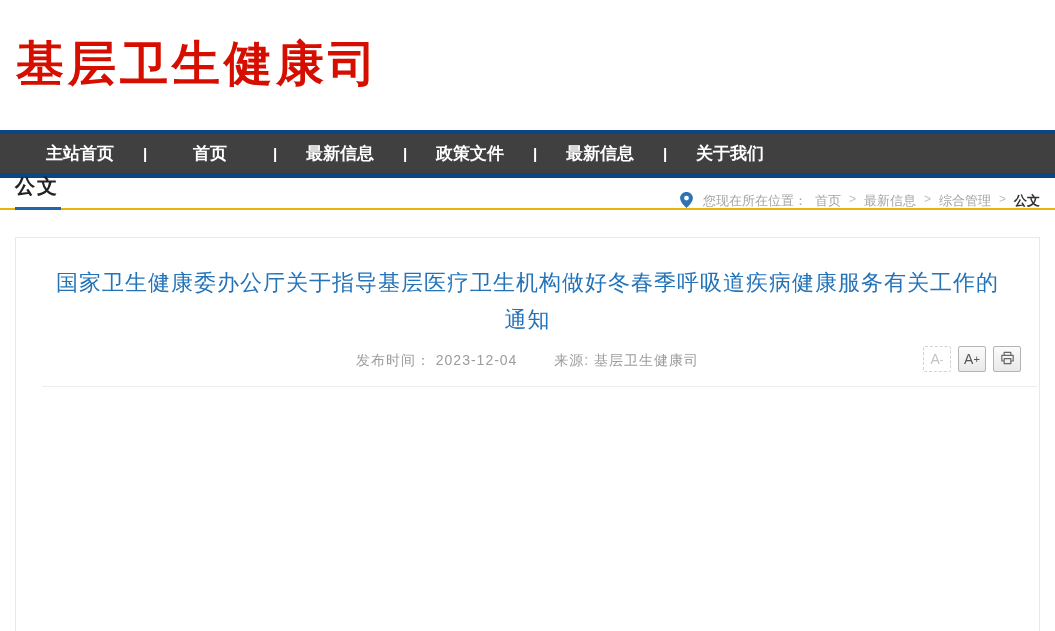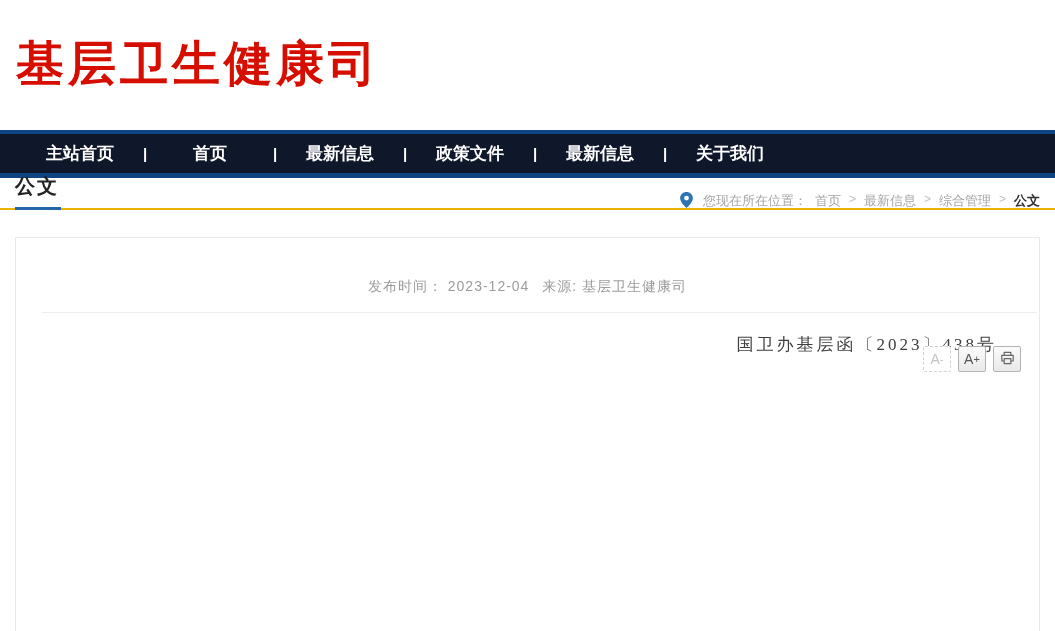--- a/index.html
+++ b/index.html
@@ -11,21 +11,21 @@
   .site-title {
     position: absolute; left: 16px; top: 32px;
     font-size: 48px; font-weight: bold; color: #d60e00;
     letter-spacing: 4px;
     font-family: "Liberation Sans", "DejaVu Sans", sans-serif;
   }
 
   
   .nav-bar {
     height: 48px; width: 100%;
-    background: #0f172a;
+    background: #404040;
     border-top: 4px solid #0c4484;
     border-bottom: 5px solid #0c4484;
     display: flex; align-items: center;
     padding-left: 30px;
   }
   .nav-item {
     width: 100px; text-align: center;
     color: #ffffff; font-size: 17px; font-weight: bold;
     cursor: pointer; white-space: nowrap;
   }
@@ -71,21 +71,21 @@
     max-width: 945px; margin: 0 auto;
     text-align: center;
     font-size: 22px; font-weight: normal;
     color: #2373b9; line-height: 37px;
     letter-spacing: 1px;
   }
   .meta-row {
     margin-top: 14px; text-align: center;
     font-size: 14px; color: #9c9c9c; letter-spacing: 1px;
   }
-  .meta-row .meta-part { margin: 0 4px; }
+  .meta-row .meta-part { margin: 0 16px; }
 
   .toolbar {
     position: absolute; right: 18px; top: 108px;
     display: flex; gap: 7px;
   }
   .tool-btn {
     width: 28px; height: 26px;
     display: flex; align-items: center; justify-content: center;
     font-size: 14px; border-radius: 2px; cursor: pointer;
     font-family: "Liberation Sans", sans-serif;
@@ -160,20 +160,21 @@
     <span class="crumb-sep">&gt;</span>
     <span class="crumb-link">最新信息</span>
     <span class="crumb-sep">&gt;</span>
     <span class="crumb-link">综合管理</span>
     <span class="crumb-sep">&gt;</span>
     <span class="crumb-current">公文</span>
   </div>
 </div>
 
 <div class="article-box">
+  <h1 class="article-title">国家卫生健康委办公厅关于指导基层医疗卫生机构做好冬春季呼吸道疾病健康服务有关工作的通知</h1>
 
   <div class="meta-row">
     <span class="meta-part"><span>发布时间：</span> <span>2023-12-04</span></span>
     <span class="meta-part"><span>来源:</span> <span>基层卫生健康司</span></span>
   </div>
 
   <div class="toolbar">
     <div class="tool-btn btn-font-dec">
         <span>A</span>
         <span class="sup-sign">-</span>
@@ -186,17 +187,16 @@
       <span>
         <svg width="17" height="16" viewBox="0 0 24 24">
           <path d="M7 8V3.5h10V8 M7 16.5H3.5V8h17v8.5H17 M7 13h10v7.5H7z" fill="none" stroke="#666666" stroke-width="1.8" stroke-linejoin="round"></path>
         </svg>
       </span>
     </div>
   </div>
 
   <hr class="divider">
 
-  <div class="doc-number">国卫办基层函〔2023〕438号</div>
 
   <div class="article-body">
   </div>
 </div>
 
 </body></html>

